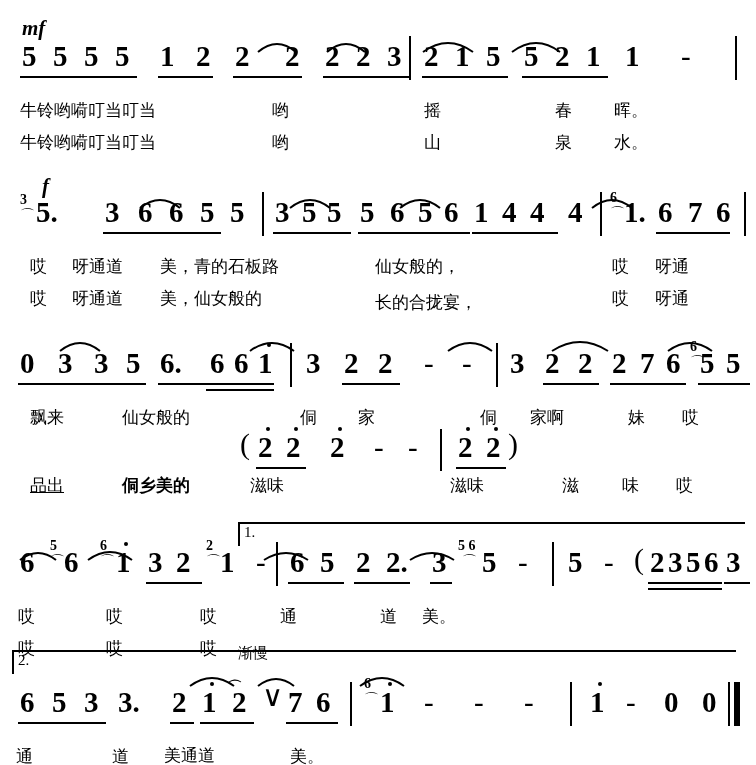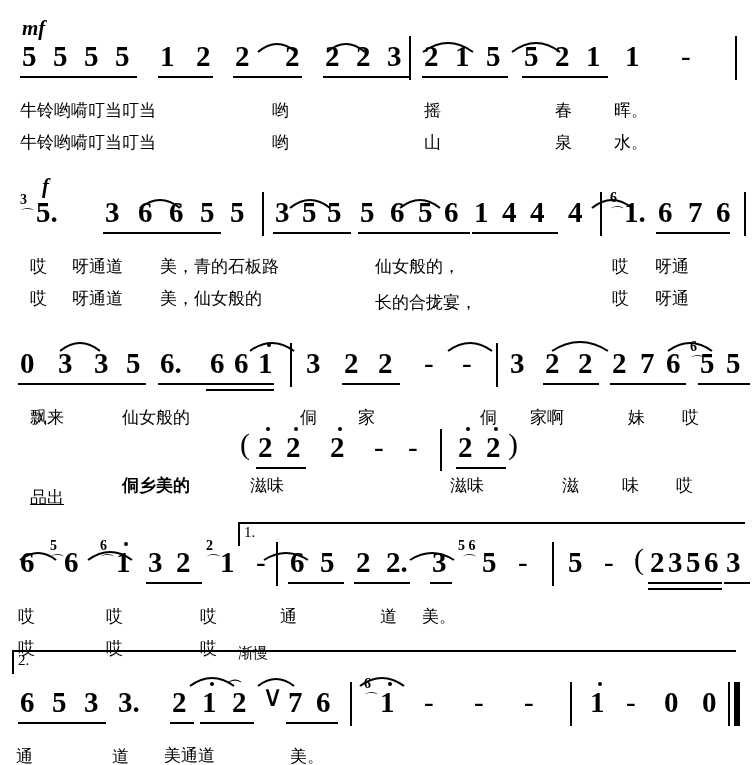--- a/index.html
+++ b/index.html
@@ -354,21 +354,21 @@
       <span class="note thin" style="left:408px;top:108px;">-</span>
       <div class="barline" style="left:440px;top:104px;height:42px;"></div>
       <span class="note" style="left:458px;top:108px;">2</span>
       <div class="dot" style="left:466px;top:102px;"></div>
       <span class="note" style="left:486px;top:108px;">2</span>
       <div class="dot" style="left:494px;top:102px;"></div>
       <div class="beam" style="left:456px;top:142px;width:50px;"></div>
       <span class="paren" style="left:508px;top:104px;">)</span>
     </div>
 
-    <div class="lyric" style="left:30px;top:164px;text-decoration:underline;">品出</div>
+    <div class="lyric" style="left:30px;top:152px;text-decoration:underline;">品出</div>
     <div class="lyric" style="left:122px;top:152px;font-weight:bold;">侗乡美的</div>
     <div class="lyric" style="left:250px;top:152px;">滋味</div>
     <div class="lyric" style="left:450px;top:152px;">滋味</div>
     <div class="lyric" style="left:562px;top:152px;">滋</div>
     <div class="lyric" style="left:622px;top:152px;">味</div>
     <div class="lyric" style="left:676px;top:152px;">哎</div>
   </div>
 
   <div class="sys" style="top:512px;height:130px;">
 

